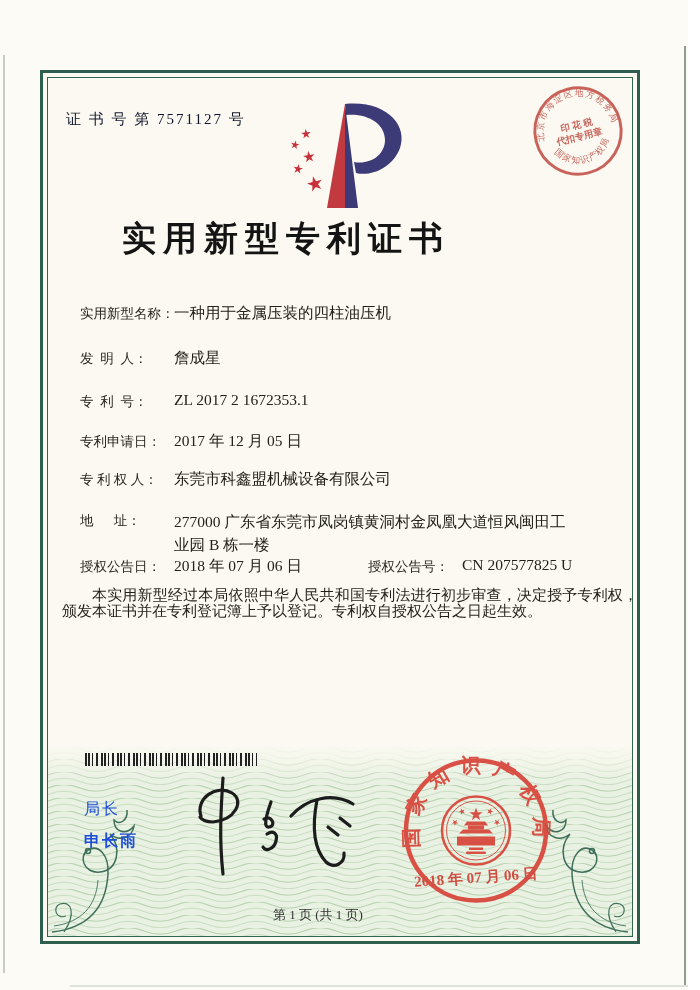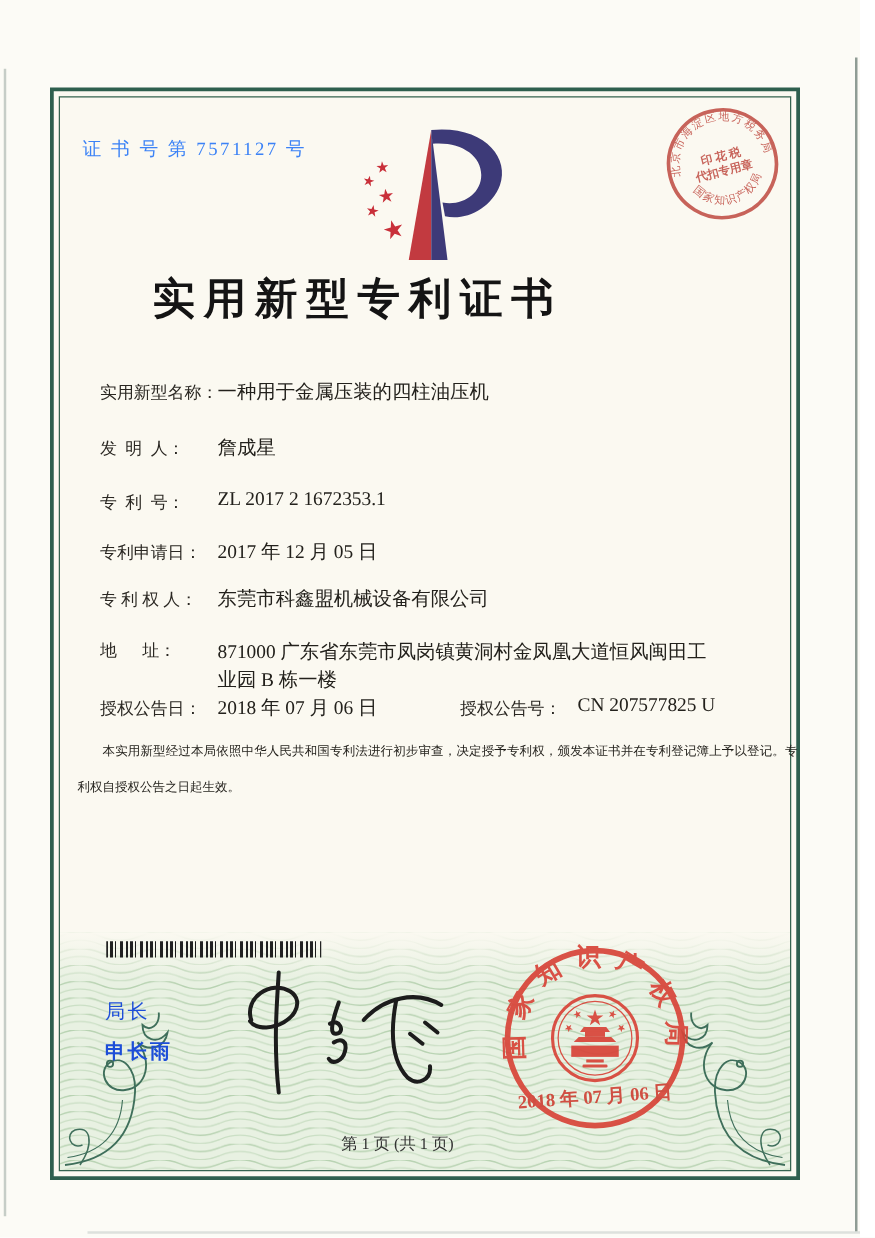--- a/index.html
+++ b/index.html
@@ -5,29 +5,29 @@
   html,body{margin:0;padding:0;background:#ffffff;}
   .page{position:relative;width:700px;height:990px;background:#fcfbf6;overflow:hidden;
         font-family:"Liberation Serif","DejaVu Serif",serif;color:#23211c;}
   .outside-right{position:absolute;left:688px;top:0;width:12px;height:990px;background:#ffffff;}
   .edge-right{position:absolute;left:684px;top:46px;width:2px;height:940px;background:#8f9c94;}
   .edge-left{position:absolute;left:3px;top:55px;width:2px;height:918px;background:#c6cdc7;}
   .edge-bottom{position:absolute;left:70px;top:985px;width:618px;height:2px;background:#dde1dd;}
   .cert-inner{position:absolute;left:43px;top:73px;width:594px;height:868px;background:#fbf9f1;}
   .border-outer{position:absolute;left:40px;top:70px;width:594px;height:868px;border:3px solid #2e5f4e;}
   .border-inner{position:absolute;left:47px;top:77px;width:584px;height:858px;border:1.3px solid #34634f;}
-  .cert-no{position:absolute;left:66px;top:110px;font-size:15px;letter-spacing:2px;color:#3b82f6;}
+  .cert-no{position:absolute;left:66px;top:110px;font-size:15px;letter-spacing:2px;color:#0f172a;}
   .title{position:absolute;left:40px;top:216px;width:492px;text-align:center;
          font-size:34px;font-weight:bold;letter-spacing:7px;color:#141414;}
   .fields{position:absolute;left:0;top:0;}
   .frow{position:absolute;left:80px;white-space:nowrap;}
   .flabel{display:inline-block;width:86px;font-size:13.5px;white-space:pre;vertical-align:top;padding-top:2px;color:#2a2722;}
   .fvalue{display:inline-block;font-size:15.5px;margin-left:4px;color:#23211c;vertical-align:top;}
   .fvalue.wrap{white-space:normal;width:402px;line-height:23px;}
-  .paras{position:absolute;left:62px;top:587px;width:576px;font-size:10px;line-height:29px;
+  .paras{position:absolute;left:62px;top:587px;width:576px;font-size:15px;line-height:16px;
          text-align:justify;color:#201e19;}
   .paras p{margin:0;text-indent:2em;}
   .barcode{position:absolute;left:85px;top:753px;width:172px;height:13px;
     background:repeating-linear-gradient(90deg,#222 0 1.5px,transparent 1.5px 3px,#222 3px 5.5px,transparent 5.5px 7px,#1a1a1a 7px 8px,transparent 8px 11px,#222 11px 13.5px,transparent 13.5px 16px);}
   .signer{position:absolute;left:84px;font-family:"Liberation Sans","DejaVu Sans",sans-serif;
           font-size:16px;letter-spacing:2px;color:#1d4ed8;}
   .signer.t1{top:799px;} .signer.t2{top:831px;font-weight:bold;}
   .footer{position:absolute;left:48px;top:906px;width:540px;text-align:center;font-size:13px;color:#333;}
   svg{position:absolute;}
   svg text{font-family:"Liberation Serif","DejaVu Serif",serif;}
@@ -128,21 +128,21 @@
     <div class="frow" style="top:431px">
       <span class="flabel">专利申请日：</span>
       <span class="fvalue">2017 年 12 月 05 日</span>
     </div>
     <div class="frow" style="top:469px">
       <span class="flabel">专 利 权 人：</span>
       <span class="fvalue">东莞市科鑫盟机械设备有限公司</span>
     </div>
     <div class="frow" style="top:510px">
       <span class="flabel">地      址：</span>
-      <span class="fvalue wrap">871000 广东省东莞市凤岗镇黄洞村金凤凰大道恒风闽田工业园 B 栋一楼</span>
+      <span class="fvalue wrap">277000 广东省东莞市凤岗镇黄洞村金凤凰大道恒风闽田工业园 B 栋一楼</span>
     </div>
     <div class="frow" style="top:556px">
       <span class="flabel">授权公告日：</span>
       <span class="fvalue">2018 年 07 月 06 日</span>
     </div>
     <div class="frow" style="top:556px;left:368px">
       <span class="flabel">授权公告号：</span>
       <span class="fvalue">CN 207577825 U</span>
     </div>
   </div>

